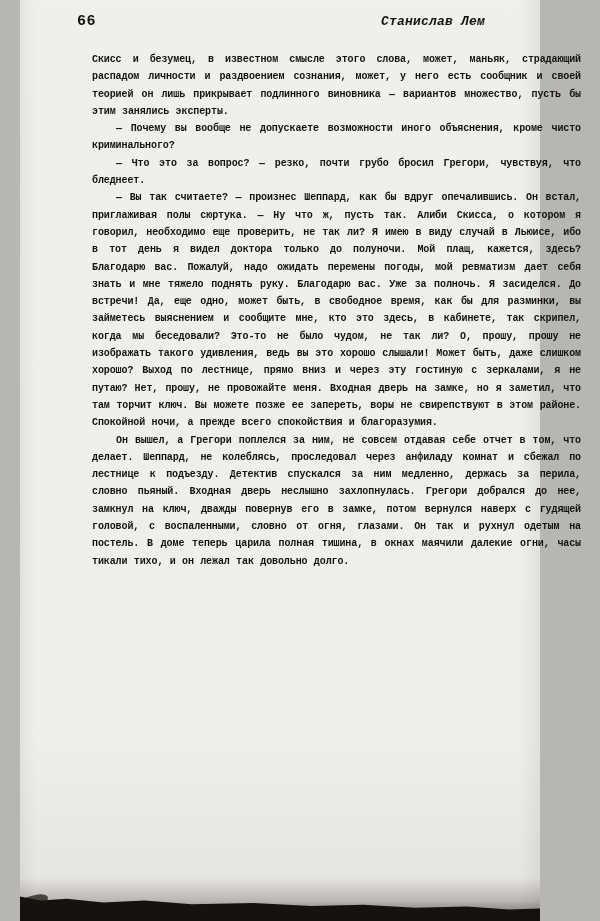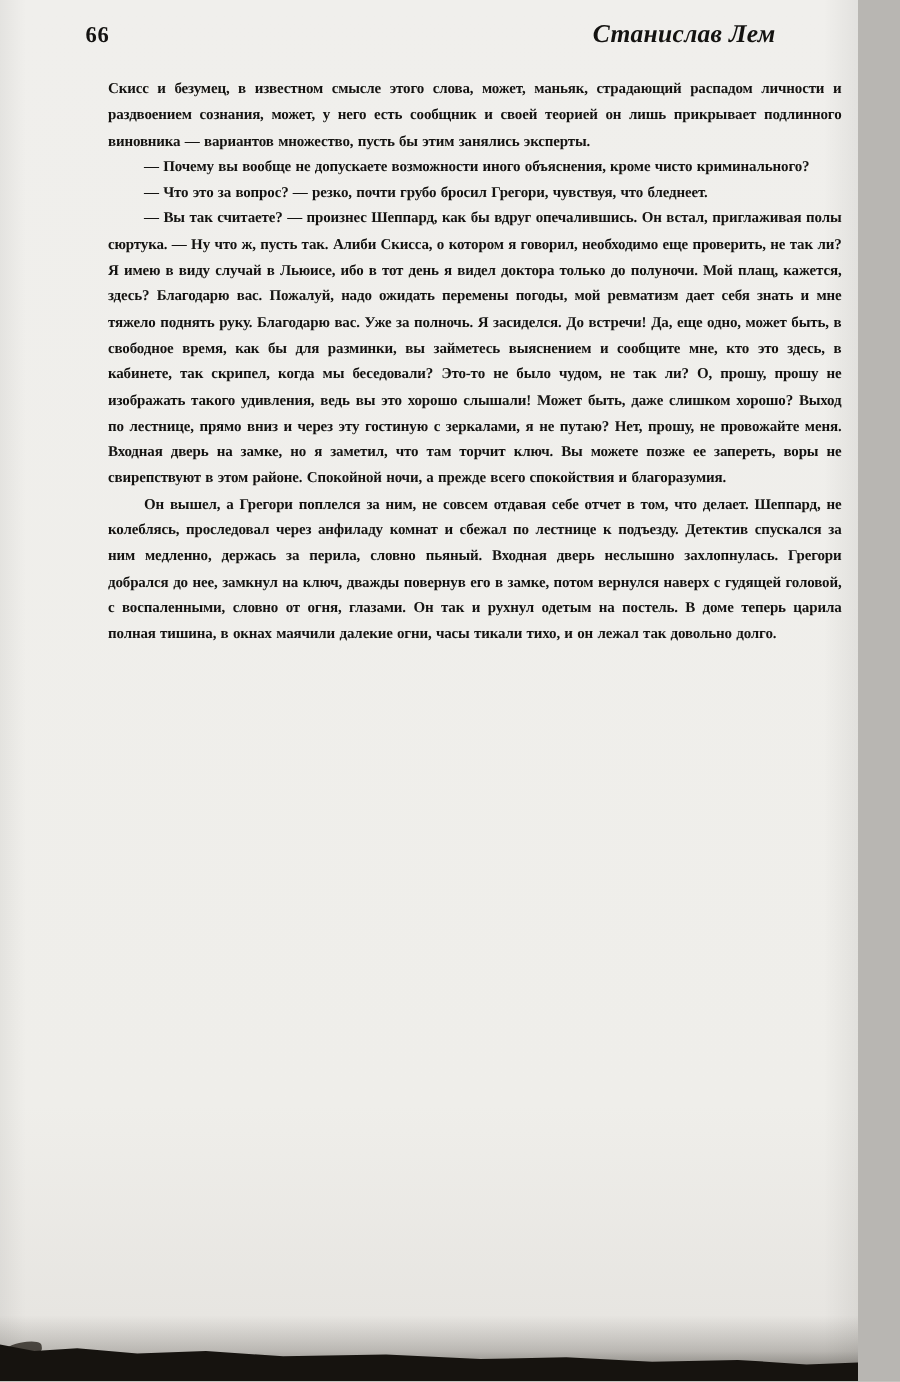--- a/index.html
+++ b/index.html
@@ -5,28 +5,29 @@
   html, body {
     margin: 0;
     padding: 0;
     width: 600px;
     height: 921px;
     overflow: hidden;
     background: #b8b6b2;
   }
   .page {
     position: relative;
-    width: 572px;
+    width: 520px;
     height: 921px;
     background:
       linear-gradient(180deg, #f0efec 0%, #efeeea 80%, #e6e4e0 97%, #dedcd7 100%),
       #efeeea;
-    font-family: Liberation Serif, serif;
+    font-family: Liberation Mono, monospace;
     color: #141311;
     box-sizing: border-box;
+    margin-left: 20px;
   }
   .page::before {
     
     content: "";
     position: absolute;
     inset: 0;
     background: linear-gradient(90deg, rgba(0,0,0,0.05) 0%, rgba(0,0,0,0) 3%, rgba(0,0,0,0) 96%, rgba(0,0,0,0.06) 100%);
     pointer-events: none;
   }
   .page-header {
@@ -37,21 +38,21 @@
     display: flex;
     justify-content: space-between;
     align-items: baseline;
   }
   .page-num {
     font-size: 15px;
     font-weight: 700;
     letter-spacing: 0.5px;
   }
   .running-head {
-    font-size: 17px;
+    font-size: 13px;
     font-weight: 700;
     font-style: italic;
     letter-spacing: 0.2px;
   }
   .body-text {
     position: absolute;
     top: 51px;
     left: 72px;
     width: 489px;
     font-size: 10px;

